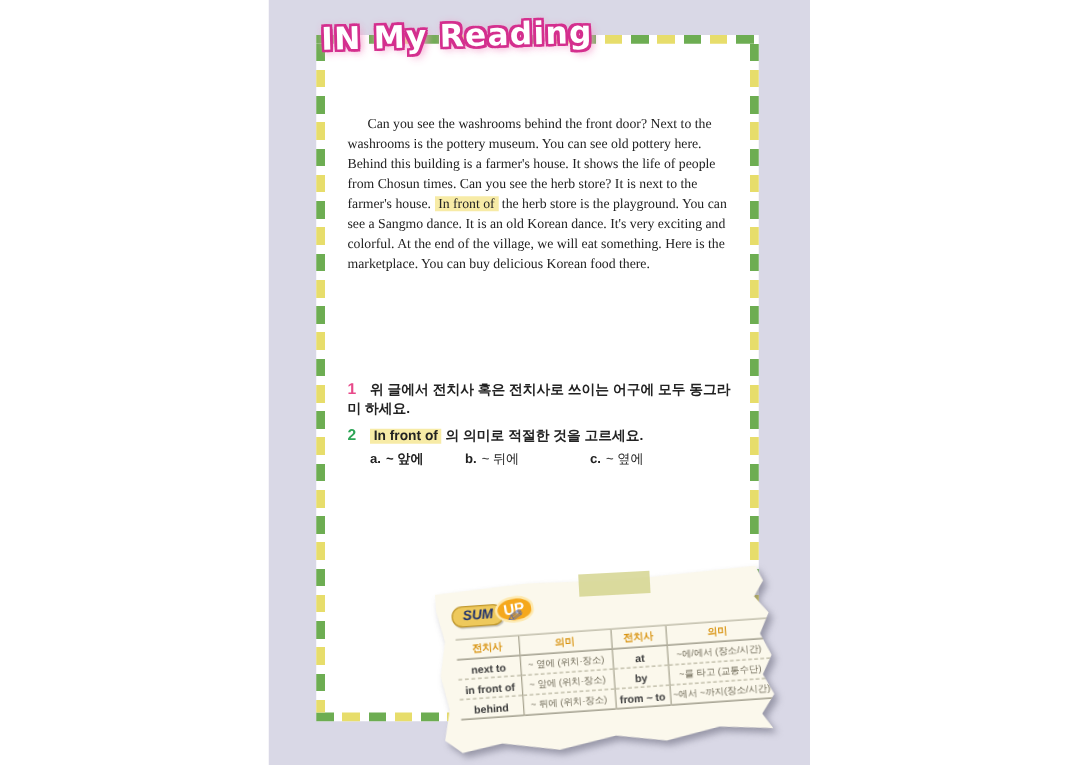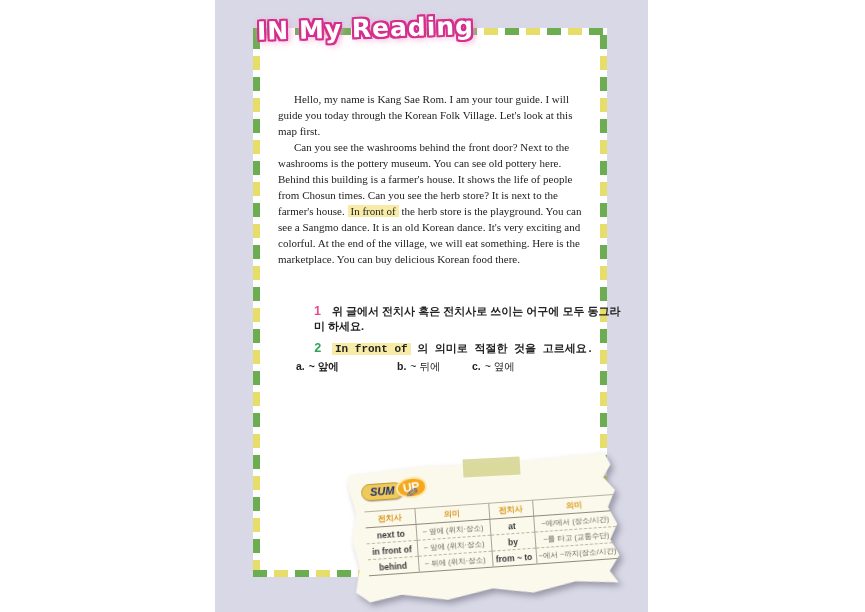--- a/index.html
+++ b/index.html
@@ -36,21 +36,21 @@
 
   .instruction { position:absolute; left:278px; top:66px; font-size:11px; font-weight:bold; color:#222; }
 
   .passage {
     position:absolute; left:278px; top:91px; width:315px;
     font-family:"Liberation Serif", serif; font-size:11px; line-height:16px; color:#222;
   }
   .passage p { text-indent:16px; }
   .hl { background:#f7eba6; padding:0 3px; }
 
-  .question { position:absolute; left:278px; font-size:11px; font-weight:bold; color:#222; width:310px;margin-left:36px; }
+  .question { position:absolute; left:278px; font-size:11px; font-weight:bold; color:#222; width:310px; }
   .q-num { display:inline-block; width:18px; font-size:12.5px; }
   .q1 .q-num { color:#e84a8a; }
   .q2 .q-num { color:#2fa557; }
   .options { position:absolute; left:296px; top:360px; width:300px; font-size:10.5px; color:#222; }
   .option { position:absolute; top:0; white-space:nowrap; }
   .option b { margin-right:4px; }
 
   
   .note-wrap {
     position:absolute; left:352px; top:461px; width:268px; height:136px;
@@ -104,36 +104,35 @@
     <div class="b-top"></div>
     <div class="b-bottom"></div>
     <div class="b-left"></div>
     <div class="b-right"></div>
   </div>
 
   <div class="page-title">IN My Reading</div>
 
 
   <div class="passage">
-    <p>Hello, my name is Kang Sae Rom. I am your tour guide. I will guide you today through the Korean Folk Village. Let's look at this map first.</p>
     <p><span>Can you see the washrooms behind the front door? Next to the washrooms is the pottery museum. You can see old pottery here. Behind this building is a farmer's house. It shows the life of people from Chosun times. Can you see the herb store? It is next to the farmer's house. </span><span class="hl">In front of</span><span> the herb store is the playground. You can see a Sangmo dance. It is an old Korean dance. It's very exciting and colorful. At the end of the village, we will eat something. Here is the marketplace. You can buy delicious Korean food there.</span></p>
   </div>
 
   <div class="question q1" style="top:304px;">
     <span class="q-num">1</span><span>위 글에서 전치사 혹은 전치사로 쓰이는 어구에 모두 동그라미 하세요.</span>
   </div>
 
-  <div class="question q2" style="top:341px;font-family:Liberation Mono, monospace;">
+  <div class="question q2" style="top:341px;">
     <span class="q-num">2</span><span class="hl">In front of</span>
     <span>의 의미로 적절한 것을 고르세요.</span>
   </div>
 
   <div class="options">
     <span class="option" style="left:0;font-weight:bold;"><b>a.</b><span>~ 앞에</span></span>
-    <span class="option" style="left:101px;"><b>b.</b><span>~ 뒤에</span></span>
+    <span class="option" style="left:76px;"><b>b.</b><span>~ 뒤에</span></span>
     <span class="option" style="left:176px;"><b>c.</b><span>~ 옆에</span></span>
   </div>
 
   <div class="note-wrap">
     <div class="note">
       <div class="sum-logo">
         <span class="sum-pill">SUM</span><span class="up-badge">UP</span>
         <span class="pencil-icon">✎</span>
       </div>
       <table class="sum-table">

